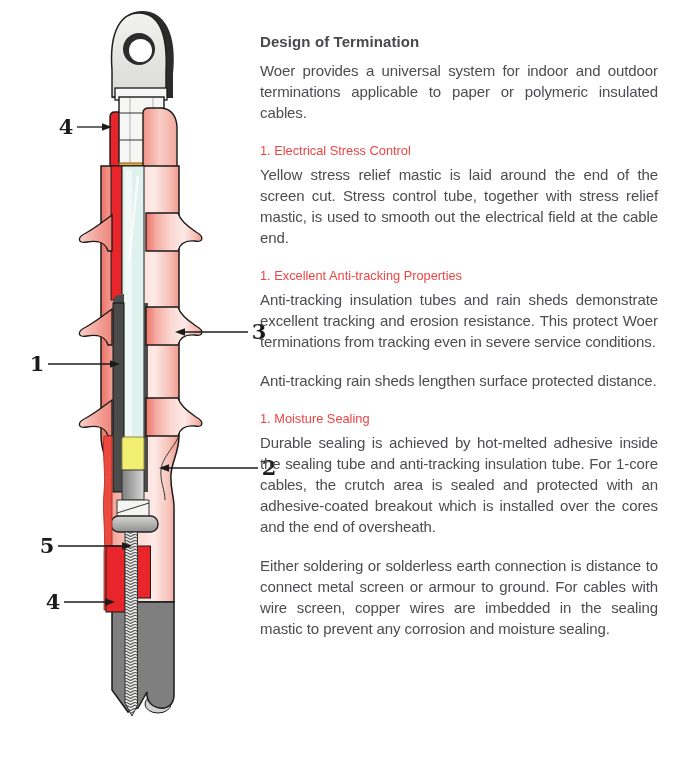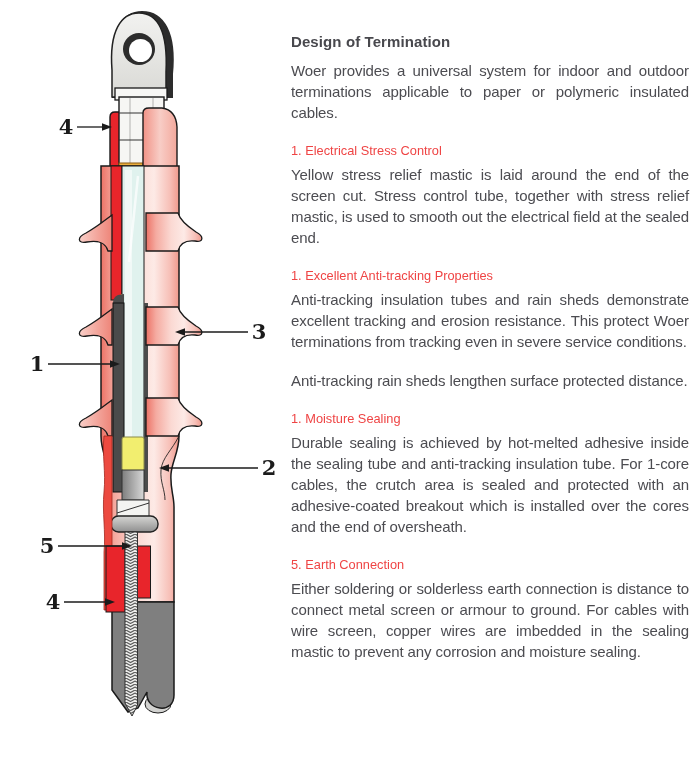--- a/index.html
+++ b/index.html
@@ -1,19 +1,19 @@
 <!DOCTYPE html>
 <html><head>
 <meta charset="utf-8">
 <style>
   html,body { margin:0; padding:0; background:#ffffff; }
   body { width:697px; height:757px; font-family:"Liberation Sans", sans-serif; }
   .page { position:relative; width:697px; height:757px; overflow:hidden; background:#fff; }
   .diagram-svg { position:absolute; left:0; top:0; }
-  .text-panel { position:absolute; left:291px; top:31px; width:398px; color:#4c4c51; }
+  .text-panel { position:absolute; left:260px; top:31px; width:398px; color:#4c4c51; }
   .text-panel h1 {
     font-size:15px; font-weight:bold; color:#48484d;
     margin:0 0 7px 0; letter-spacing:0.1px; line-height:22px;
   }
   .intro, .section p {
     font-size:15px; line-height:21px; text-align:justify;
     margin:0; letter-spacing:-0.1px; color:#4c4c51;
   }
   .section { margin-top:18px; }
   .section h2 {
@@ -171,36 +171,35 @@
       <polygon points="115,602 105,598.2 105,605.8" fill="#1b1b1b"></polygon>
     </g>
   </svg>
 
   <div class="text-panel">
     <h1>Design of Termination</h1>
     <p class="intro">Woer provides a universal system for indoor and outdoor terminations applicable to paper or polymeric insulated cables.</p>
 
     <div class="section">
       <h2>1. Electrical Stress Control</h2>
-      <p>Yellow stress relief mastic is laid around the end of the screen cut. Stress control tube, together with stress relief mastic, is used to smooth out the electrical field at the sealed end.</p>
+      <p>Yellow stress relief mastic is laid around the end of the screen cut. Stress control tube, together with stress relief mastic, is used to smooth out the electrical field at the cable end.</p>
     </div>
 
     <div class="section">
       <h2>1. Excellent Anti-tracking Properties</h2>
       <p>Anti-tracking insulation tubes and rain sheds demonstrate excellent tracking and erosion resistance.  This protect  Woer terminations from tracking even in severe service conditions.</p>
     </div>
 
     <div class="section">
       <p>Anti-tracking rain sheds lengthen surface protected distance.</p>
     </div>
 
     <div class="section">
       <h2>1. Moisture Sealing</h2>
       <p>Durable sealing is achieved by hot-melted adhesive  inside the sealing tube and anti-tracking insulation tube. For 1-core cables, the crutch area is sealed and protected with an adhesive-coated breakout which is installed over the cores and the end of oversheath.</p>
     </div>
 
     <div class="section">
-      <h2>5. Earth Connection</h2>
       <p>Either  soldering or solderless earth connection is distance to connect metal screen or armour to ground. For cables with wire screen, copper wires are imbedded in the sealing mastic to prevent any corrosion and moisture sealing.</p>
     </div>
   </div>
 
 </div>
 
 </body></html>

